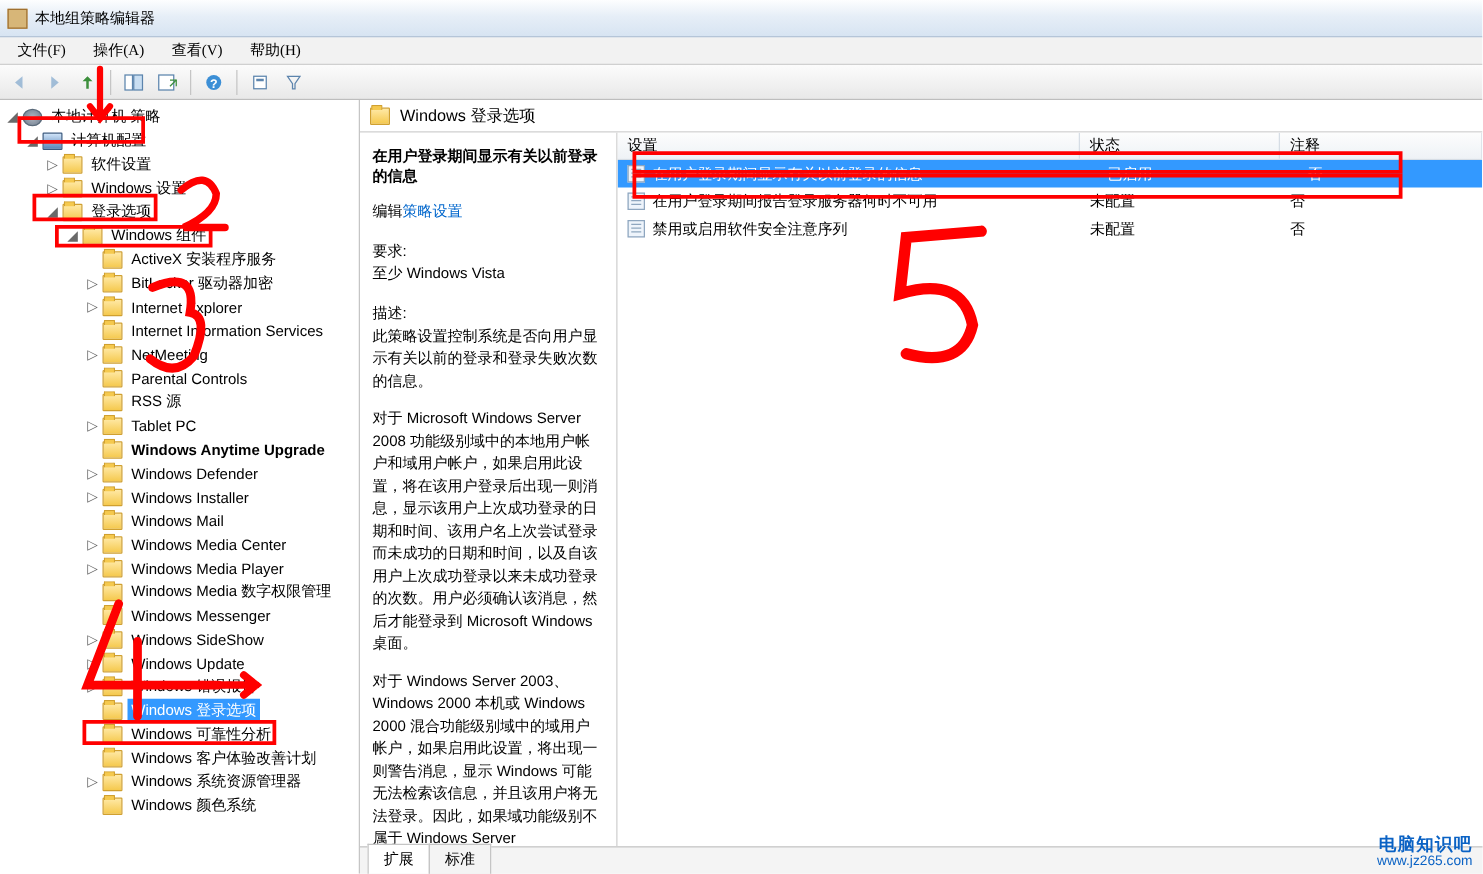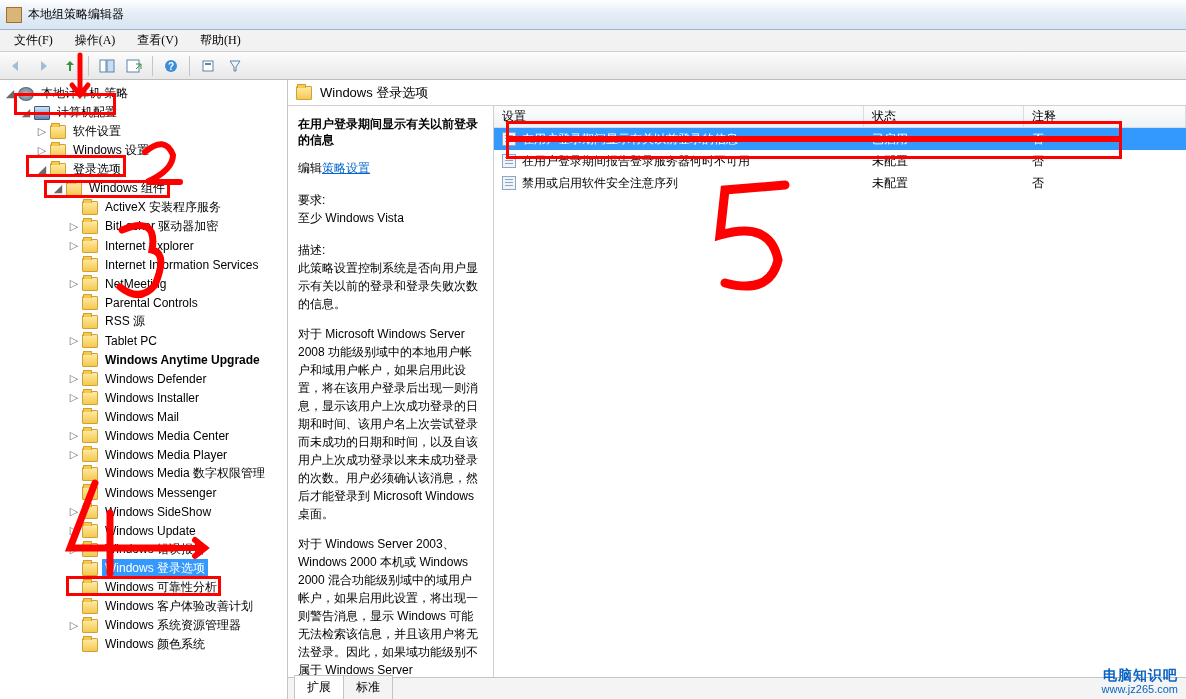--- a/index.html
+++ b/index.html
@@ -99,21 +99,21 @@
     .path-title { font-size:13px; }
     
     .right-body { flex:1; display:flex; overflow:hidden;}
     .detail-col {
       width:206px;
       border-right:1px solid #d0d0d0;
       padding:10px 10px 0 10px;
       overflow-y:auto;
     }
     .detail-col .d-title { font-weight:bold; margin-bottom:12px; line-height:1.35;}
-    .detail-col .d-link { color:#0066cc; text-decoration:underline; cursor:pointer;}
+    .detail-col .d-link { color:#0066cc; cursor:pointer;}
     .detail-col .d-sec { margin-top:14px; line-height:1.5;}
     .list-col {
       flex:1;
       display:flex;
       flex-direction:column;
       overflow:hidden;
     }
     .list-header {
       height:22px;
       background:linear-gradient(#fdfdfd,#eef2f6);
@@ -428,21 +428,21 @@
           <div class="lh-cell" style="width:370px">设置</div>
           <div class="lh-cell" style="width:160px">状态</div>
           <div class="lh-cell" style="flex:1">注释</div>
         </div>
         <div class="list-body" id="list-body">
             <div class="list-row sel">
               <div class="lr-cell" style="width: 370px;">
                 <span class="lr-icon"></span>
                 <span>在用户登录期间显示有关以前登录的信息</span>
               </div>
-              <div class="lr-cell" style="width: 160px;">已启用</div>
+              <div class="lr-cell" style="width: 160px; margin-left: 14px;">已启用</div>
               <div class="lr-cell" style="flex: 1 1 0%;">否</div>
             </div>
             <div class="list-row">
               <div class="lr-cell" style="width: 370px;">
                 <span class="lr-icon"></span>
                 <span>在用户登录期间报告登录服务器何时不可用</span>
               </div>
               <div class="lr-cell" style="width: 160px;">未配置</div>
               <div class="lr-cell" style="flex: 1 1 0%;">否</div>
             </div>

